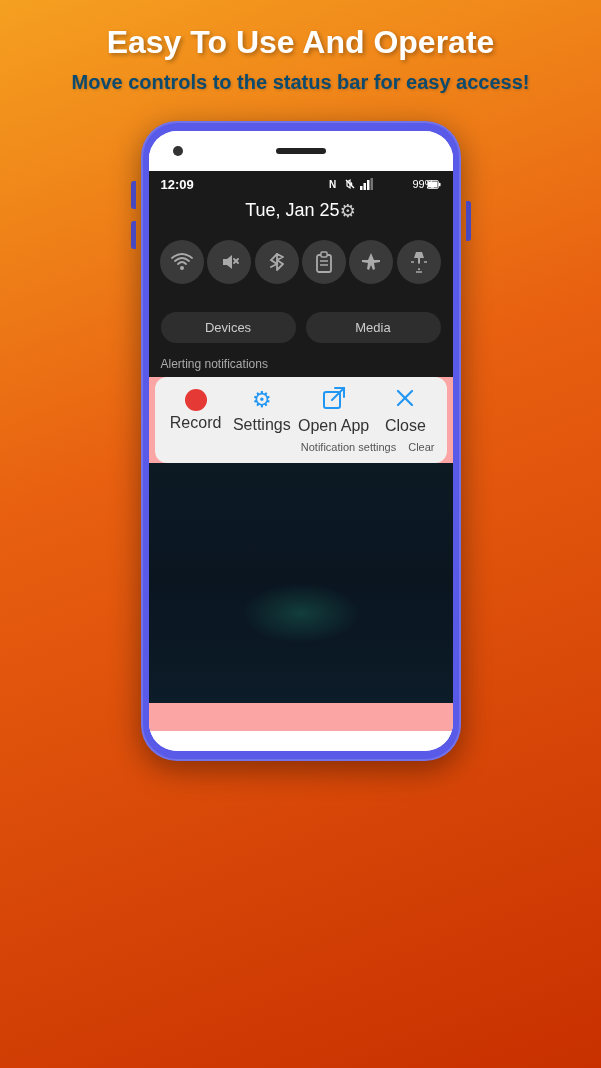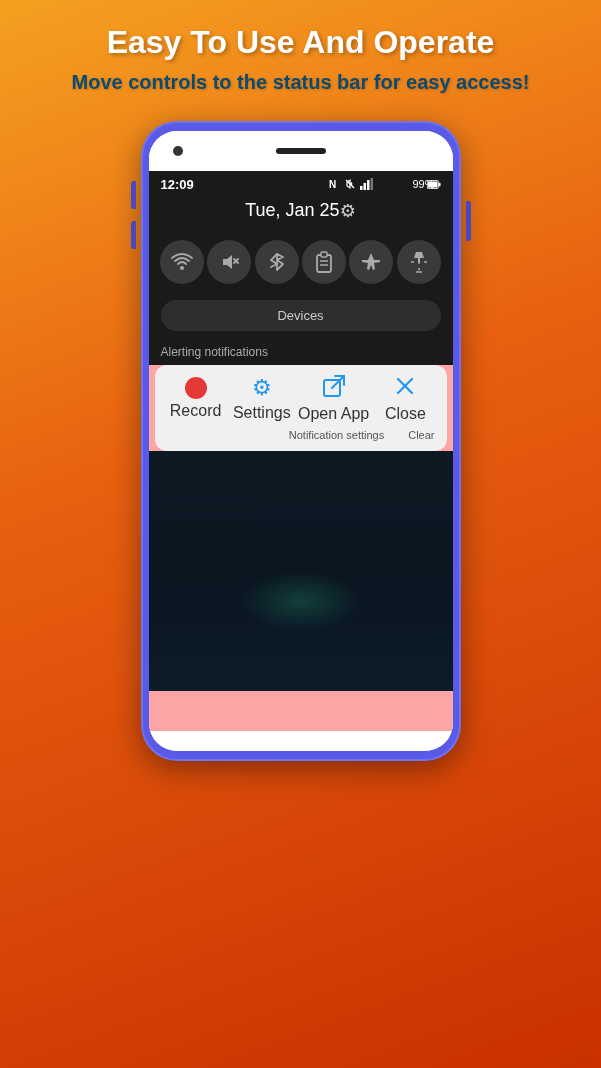--- a/index.html
+++ b/index.html
@@ -202,20 +202,21 @@
     }
 
     .dm-btn {
       flex: 1;
       background: #2e2e2e;
       border-radius: 20px;
       padding: 8px 0;
       text-align: center;
       color: #ccc;
       font-size: 13px;
+      margin-top: 12px;
     }
 
     
     .notification-label {
       background: #1a1a1a;
       color: #aaa;
       font-size: 12px;
       padding: 4px 12px 6px;
     }
 
@@ -266,21 +267,21 @@
 
     .close-x {
       color: #2196F3;
       font-size: 20px;
     }
 
     .notif-bottom-row {
       display: flex;
       justify-content: flex-end;
       padding: 6px 4px 0;
-      gap: 24px;
+      gap: 12px;
     }
 
     .notif-settings-link {
       font-size: 11px;
       color: #555;
     }
 
     .notif-clear-link {
       font-size: 11px;
       color: #555;
@@ -412,20 +413,21 @@
                 <circle cx="9" cy="16" r="2.5" fill="#3a3a3a"></circle>
                 <line x1="4" y1="12" x2="1" y2="12" stroke="#aaa" stroke-width="1.5"></line>
                 <line x1="14" y1="12" x2="17" y2="12" stroke="#aaa" stroke-width="1.5"></line>
                 <line x1="6" y1="22" x2="12" y2="22" stroke="#aaa" stroke-width="1.5"></line>
               </svg>
           </div>
         </div>
 
         <div class="devices-media-row">
           <div class="dm-btn">Devices</div>
+          <div class="dm-btn">Media</div>
         </div>
 
         <div class="notification-label">Alerting notifications</div>
 
         <div class="notification-card">
           <div class="notif-actions">
 
             <div class="notif-action">
               <div class="record-dot"></div>
               <span class="notif-action-label">Record</span>

